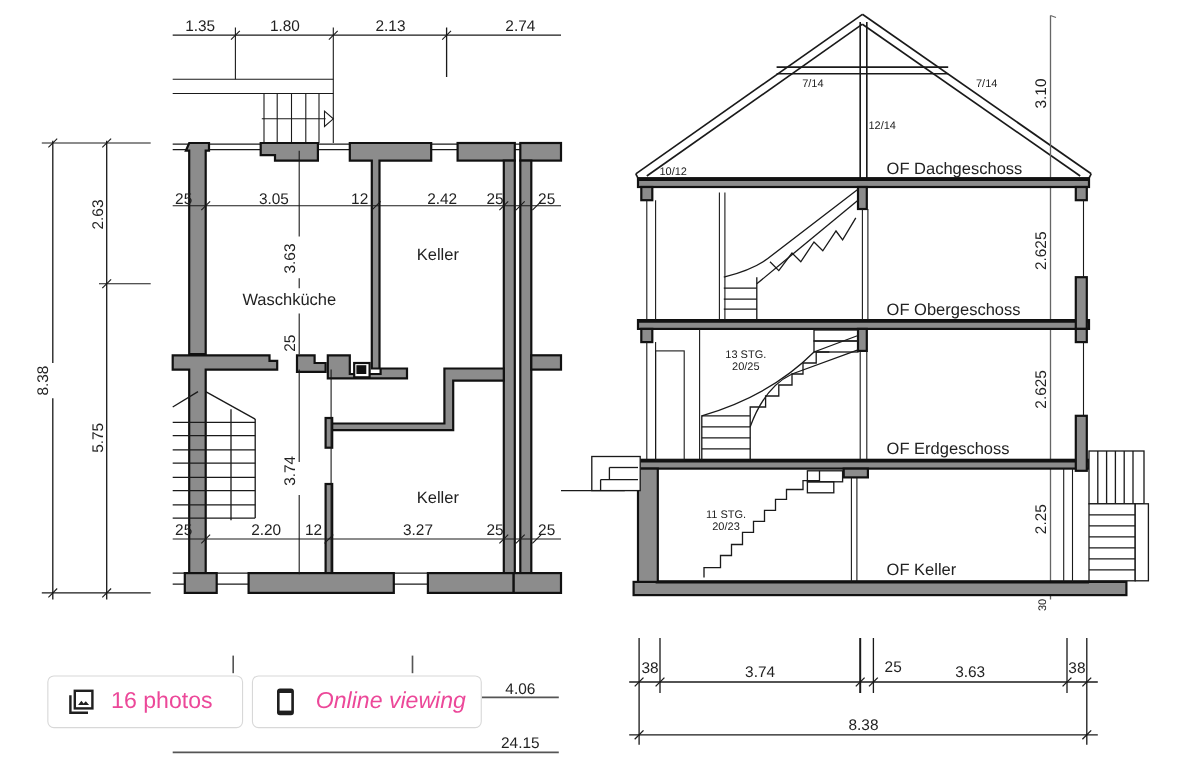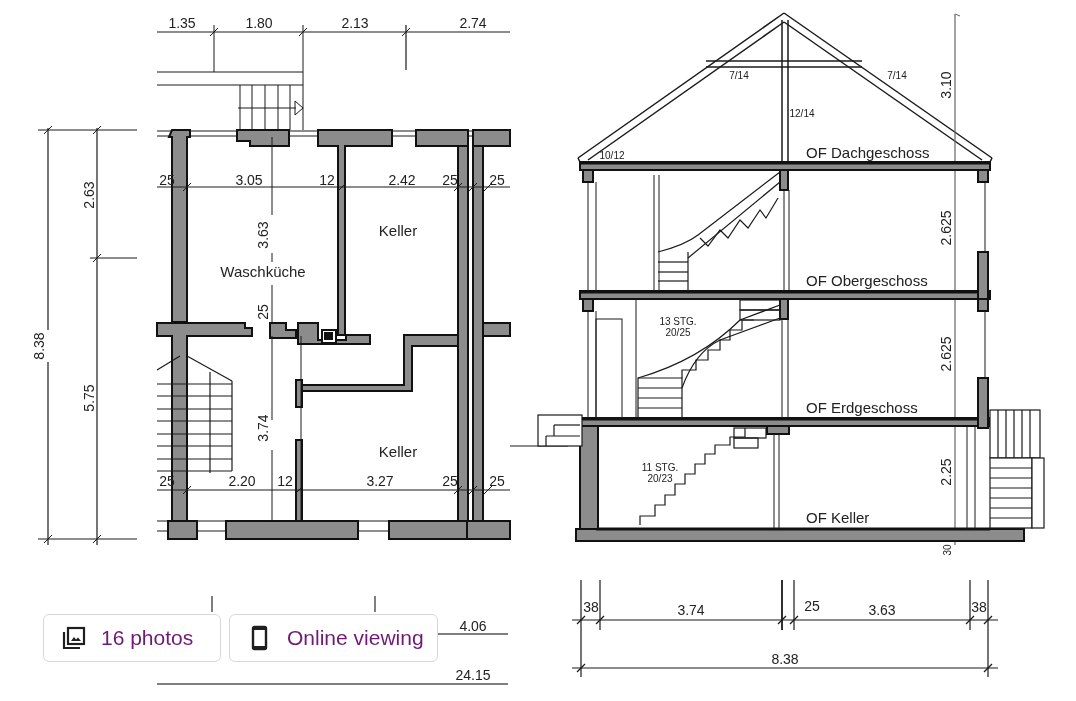--- a/index.html
+++ b/index.html
@@ -5,25 +5,25 @@
   html, body { margin: 0; padding: 0; background: #ffffff; }
   body { width: 1076px; height: 701px; position: relative; overflow: hidden;
          font-family: "Liberation Sans", sans-serif; }
   #drawing { position: absolute; left: 0; top: 0; }
   .dim { font-family: "Liberation Sans", sans-serif; font-size: 14px; fill: #222; }
   .dimsm { font-family: "Liberation Sans", sans-serif; font-size: 10px; fill: #222; }
   .room { font-family: "Liberation Sans", sans-serif; font-size: 15px; fill: #222; }
   .lvl { font-family: "Liberation Sans", sans-serif; font-size: 15px; fill: #222; }
   .btn { position: absolute; top: 614px; height: 48px; background: #fff;
          border: 1px solid #d8d8d8; border-radius: 6px; display: flex; align-items: center;
-         box-sizing: border-box; cursor: pointer; color: #701a75;
+         box-sizing: border-box; cursor: pointer; color: #ec4899;
          font-family: "Liberation Sans", sans-serif; font-size: 21px; }
   .btn .ico { display: inline-flex; width: 26px; height: 26px; margin-right: 14px; }
   #btn-photos { left: 43px; width: 178px; padding-left: 17px; }
-  #btn-online { left: 229px; width: 209px; padding-left: 17px; }
+  #btn-online { left: 229px; width: 209px; padding-left: 17px; font-style: italic; }
 </style>
 </head>
 <body>
 
 <svg id="drawing" width="1076" height="701" viewBox="0 0 1076 701" xmlns="http://www.w3.org/2000/svg">
   <g stroke="#1a1a1a" fill="none">
 
     <line x1="157" y1="32" x2="510" y2="32" stroke-width="1.2"></line>
     <line x1="214" y1="25" x2="214" y2="72" stroke-width="1"></line>
     <line x1="303" y1="25" x2="303" y2="130" stroke-width="1"></line>

